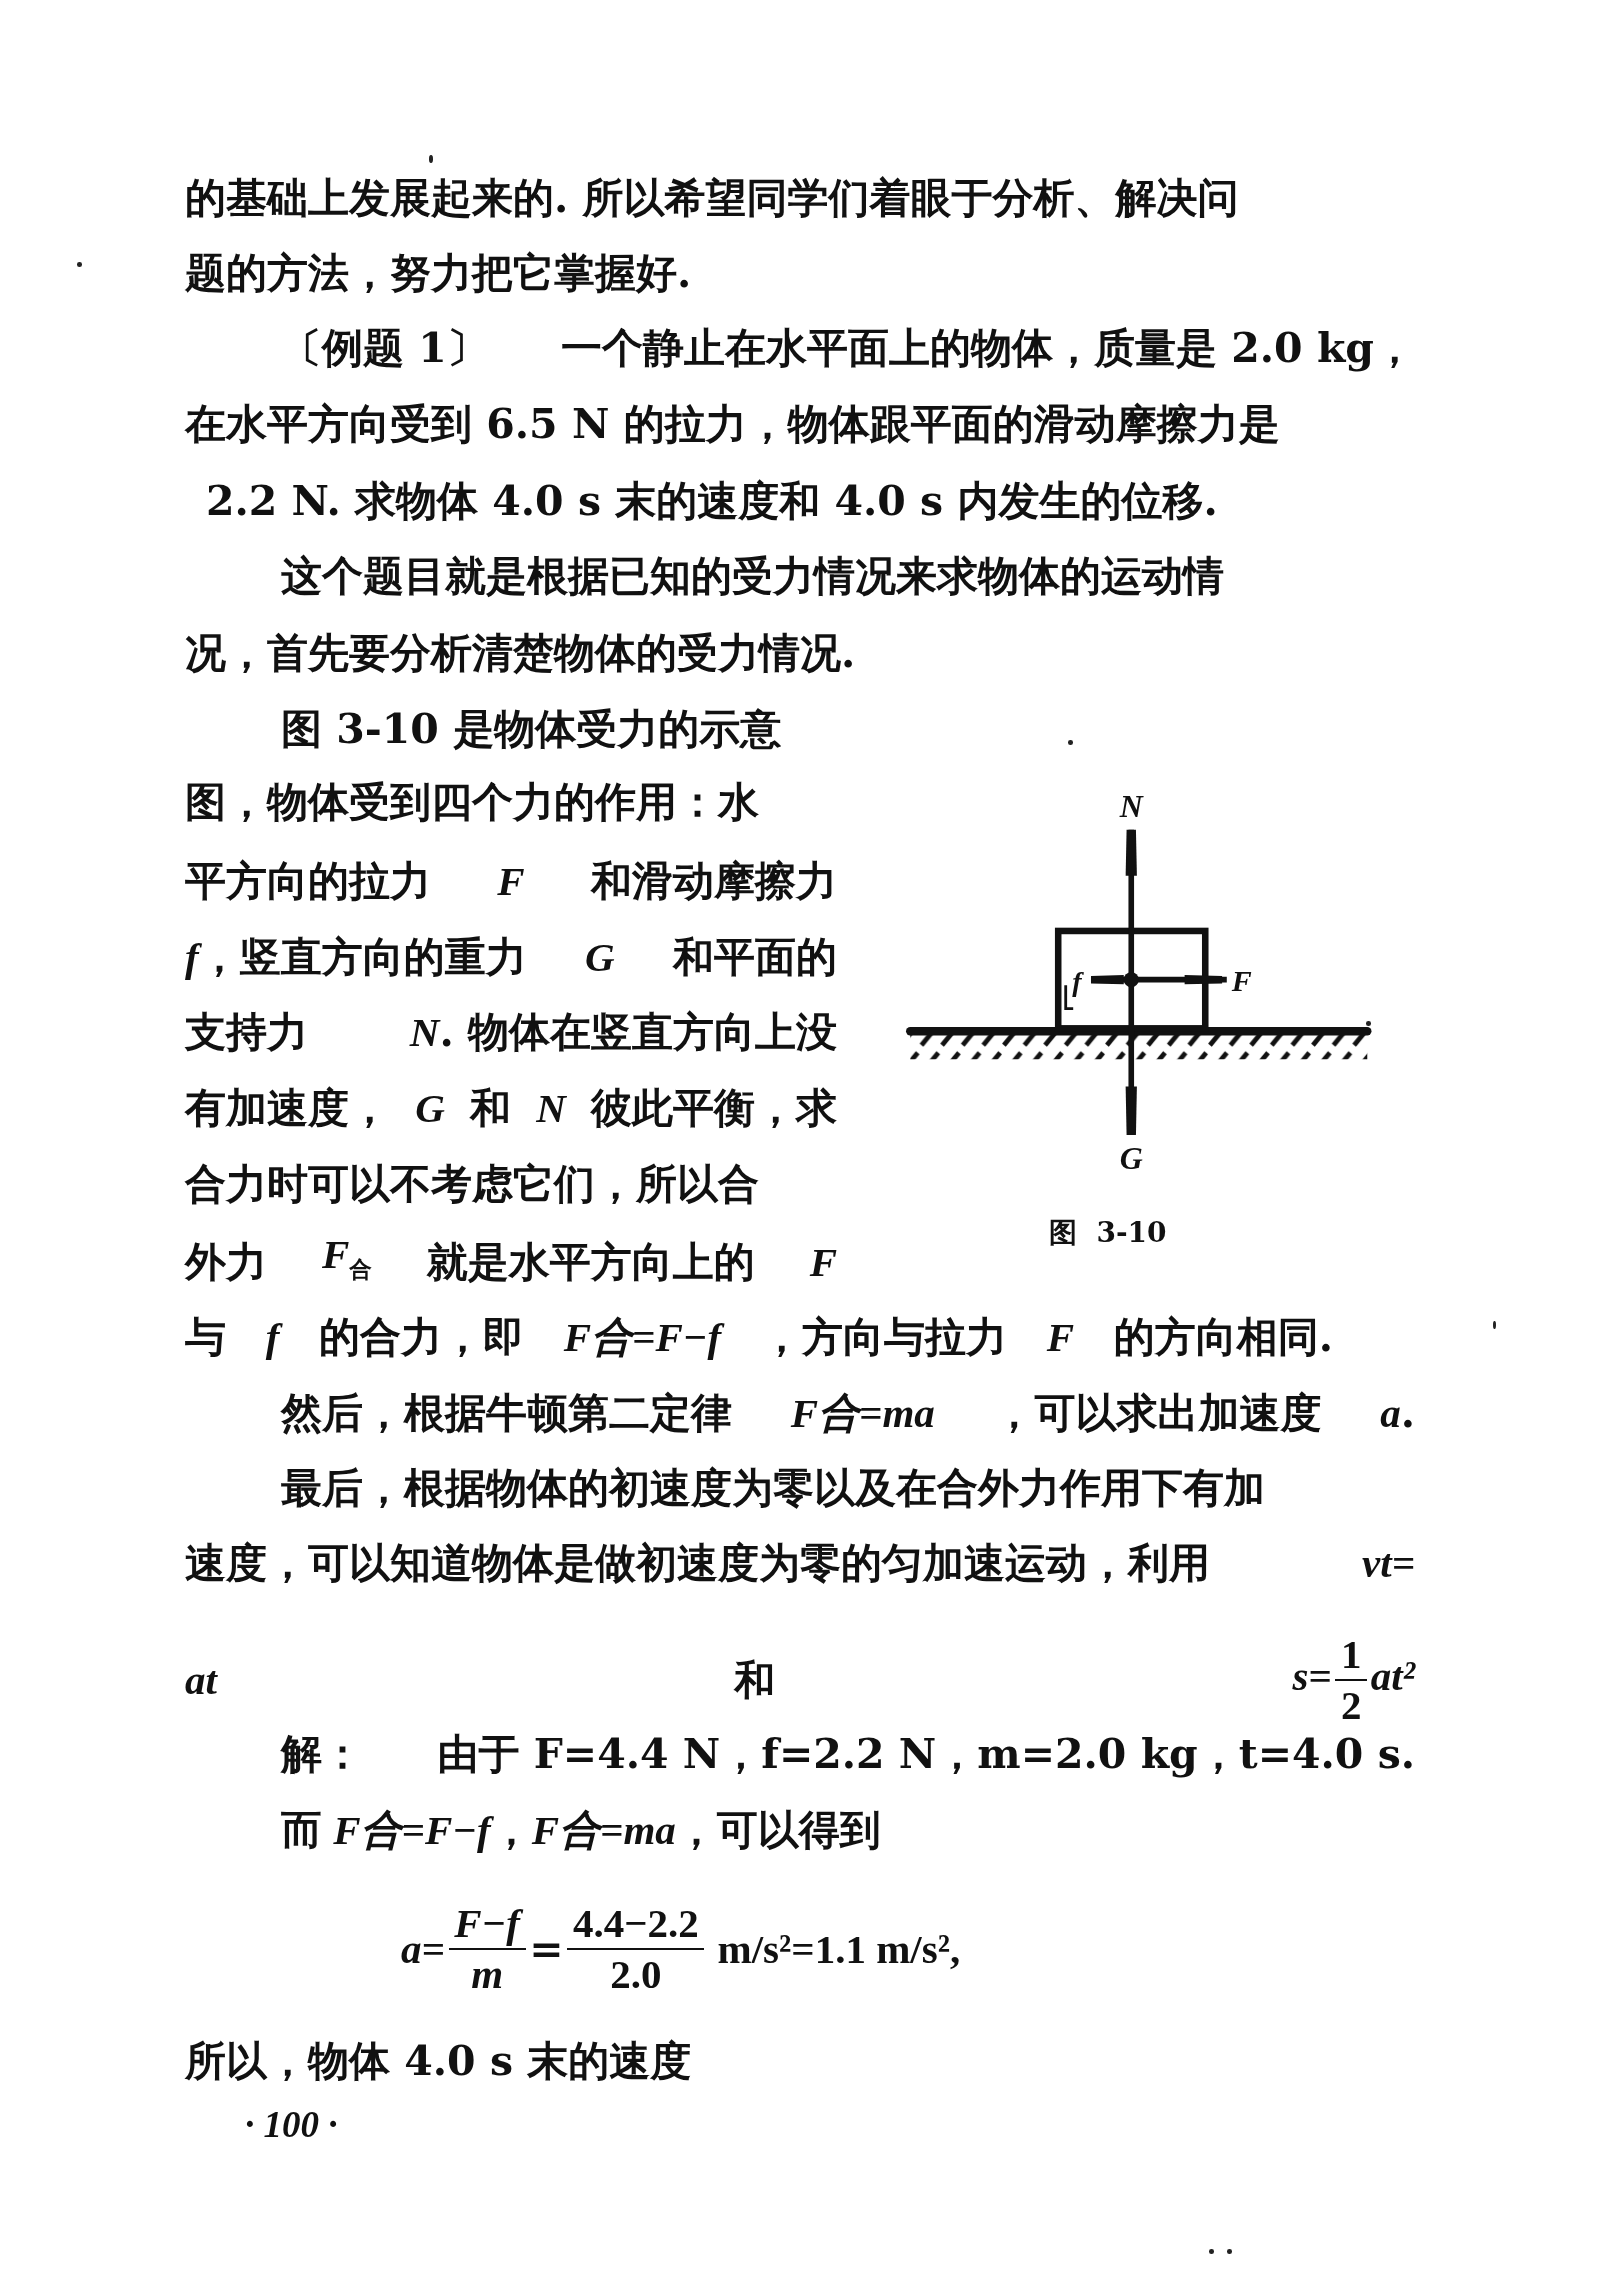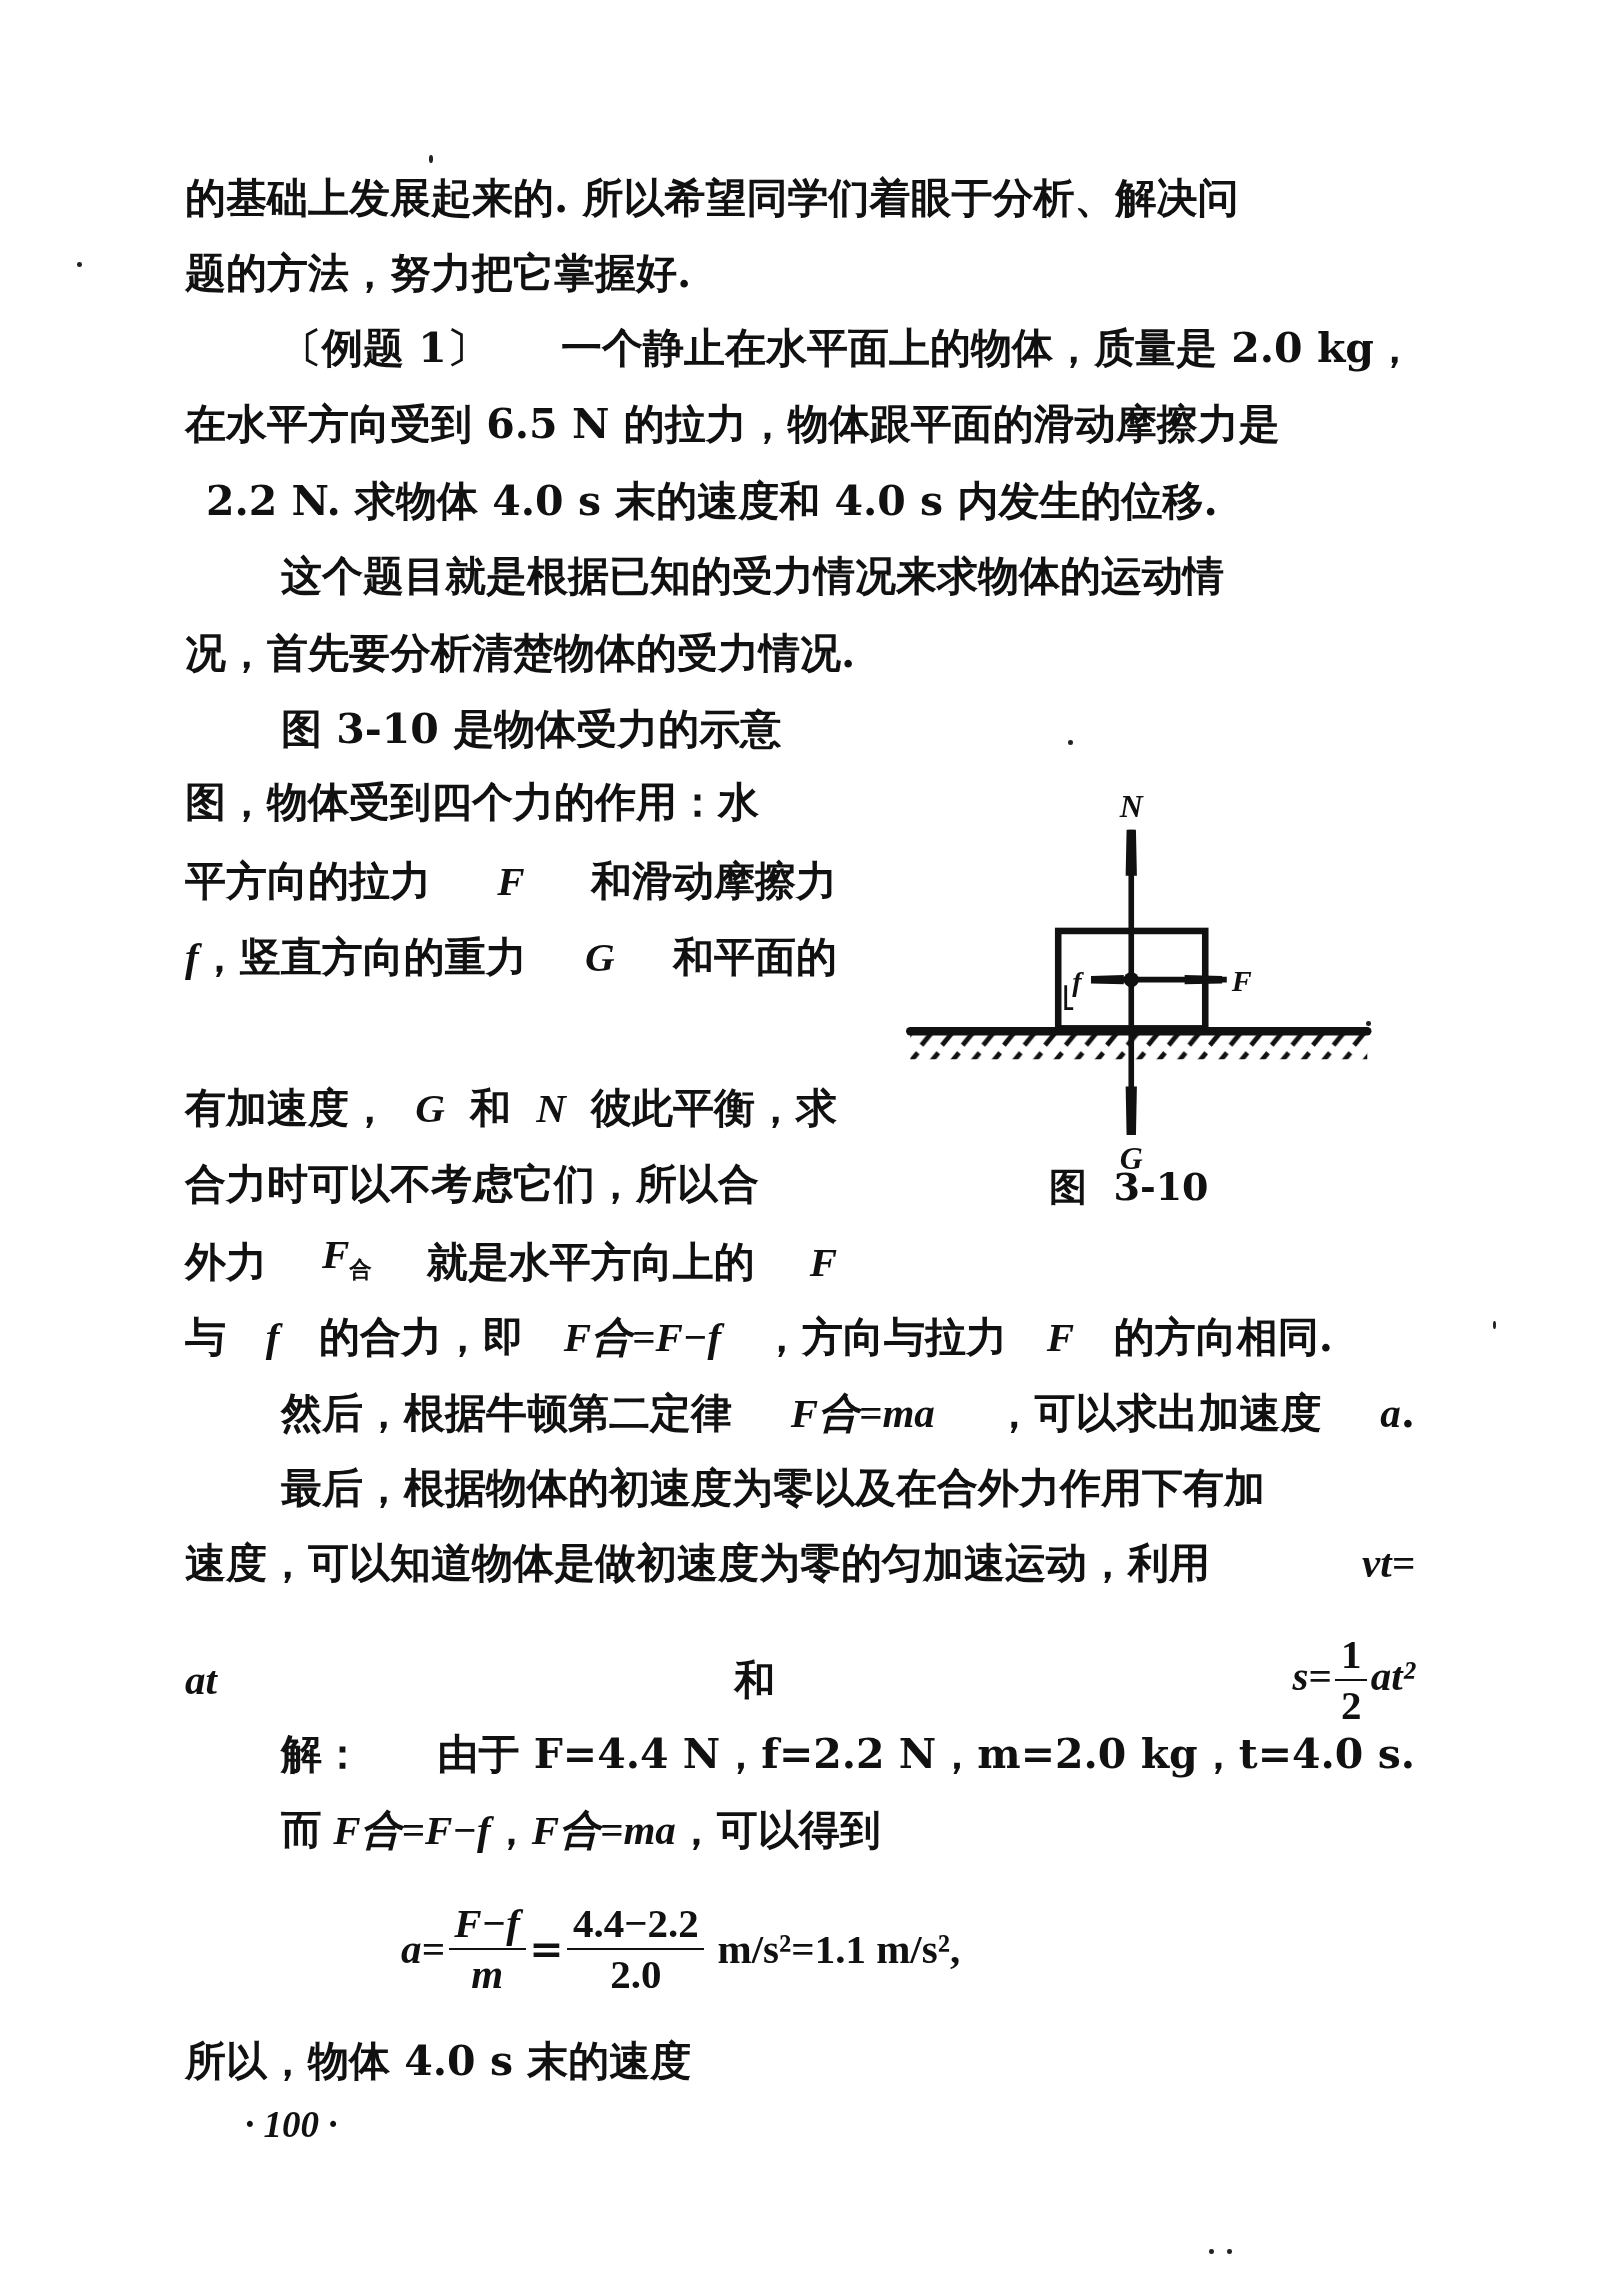--- a/index.html
+++ b/index.html
@@ -21,21 +21,21 @@
     .sub  { font-size:22.5px; vertical-align:-9.4px; font-style:normal; }
     .frac { display:inline-flex; flex-direction:column; align-items:center; vertical-align:middle; line-height:1; margin:0 3.7px; }
     .frac .nu { padding:0 5.6px 3.7px 5.6px; border-bottom:2.8px solid #111; }
     .frac .de { padding-top:3.7px; }
     .full { left:185px; width:1230px; }
     .indent { left:281px; width:1134px; }
     .narrow { left:185px; width:652px; }
     .narrow-indent { left:281px; width:556px; }
     .diagram { position:absolute; left:899px; top:768px; width:487px; height:487px; }
     .caption {
-      position:absolute; left:1049px; top:1162px; font-size:38px; font-weight:bold;
+      position:absolute; left:1049px; top:1214px; font-size:28px; font-weight:bold;
       letter-spacing:0;
     }
     .pagenum {
       position:absolute; left:245px; top:2103px; font-size:37px; font-style:italic; font-weight:bold;
       font-family:"Liberation Serif", "DejaVu Serif", serif;
     }
     .speck { position:absolute; background:#222; border-radius:50%; }
   </style>
 </head>
 <body>
@@ -75,20 +75,24 @@
   </div>
   <div class="line narrow" style="top:853px;">
     <span class="seg">平方向的拉力</span>
     <span class="seg ital">F</span>
     <span class="seg">和滑动摩擦力</span>
   </div>
   <div class="line narrow" style="top:929px;">
     <span class="seg"><span class="ital">f</span><span>，竖直方向的重力</span></span>
     <span class="seg ital">G</span>
     <span class="seg">和平面的</span>
+  </div>
+  <div class="line narrow" style="top:1004px;">
+    <span class="seg">支持力</span>
+    <span class="seg"><span class="ital">N</span><span>. 物体在竖直方向上没</span></span>
   </div>
   <div class="line narrow" style="top:1080px;">
     <span class="seg">有加速度，</span>
     <span class="seg ital">G</span>
     <span class="seg">和</span>
     <span class="seg ital">N</span>
     <span class="seg">彼此平衡，求</span>
   </div>
   <div class="line narrow" style="top:1156px;">
     <span class="seg">合力时可以不考虑它们，所以合</span>

